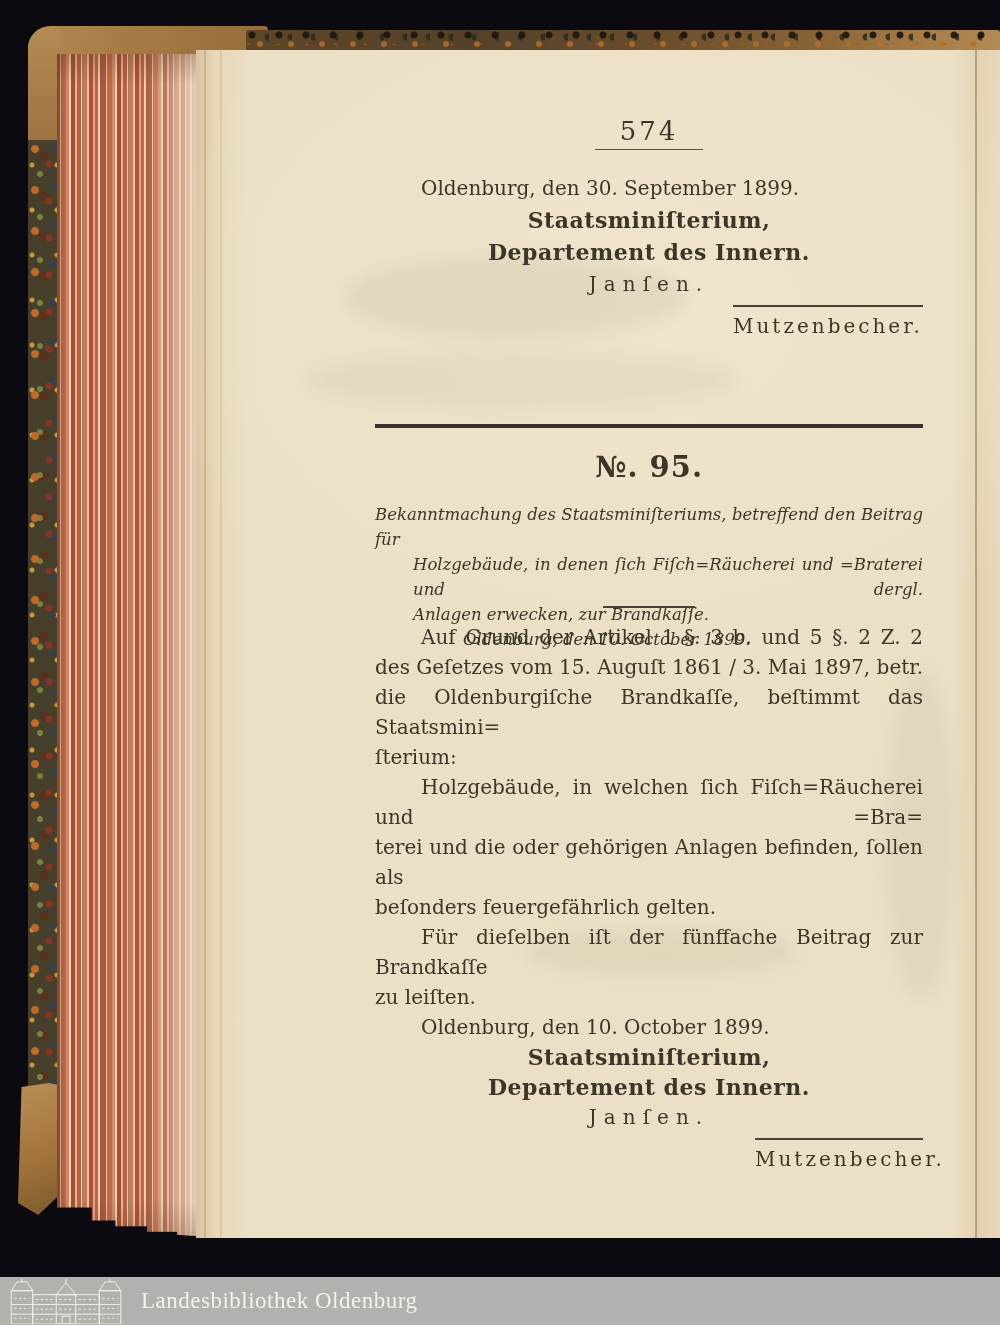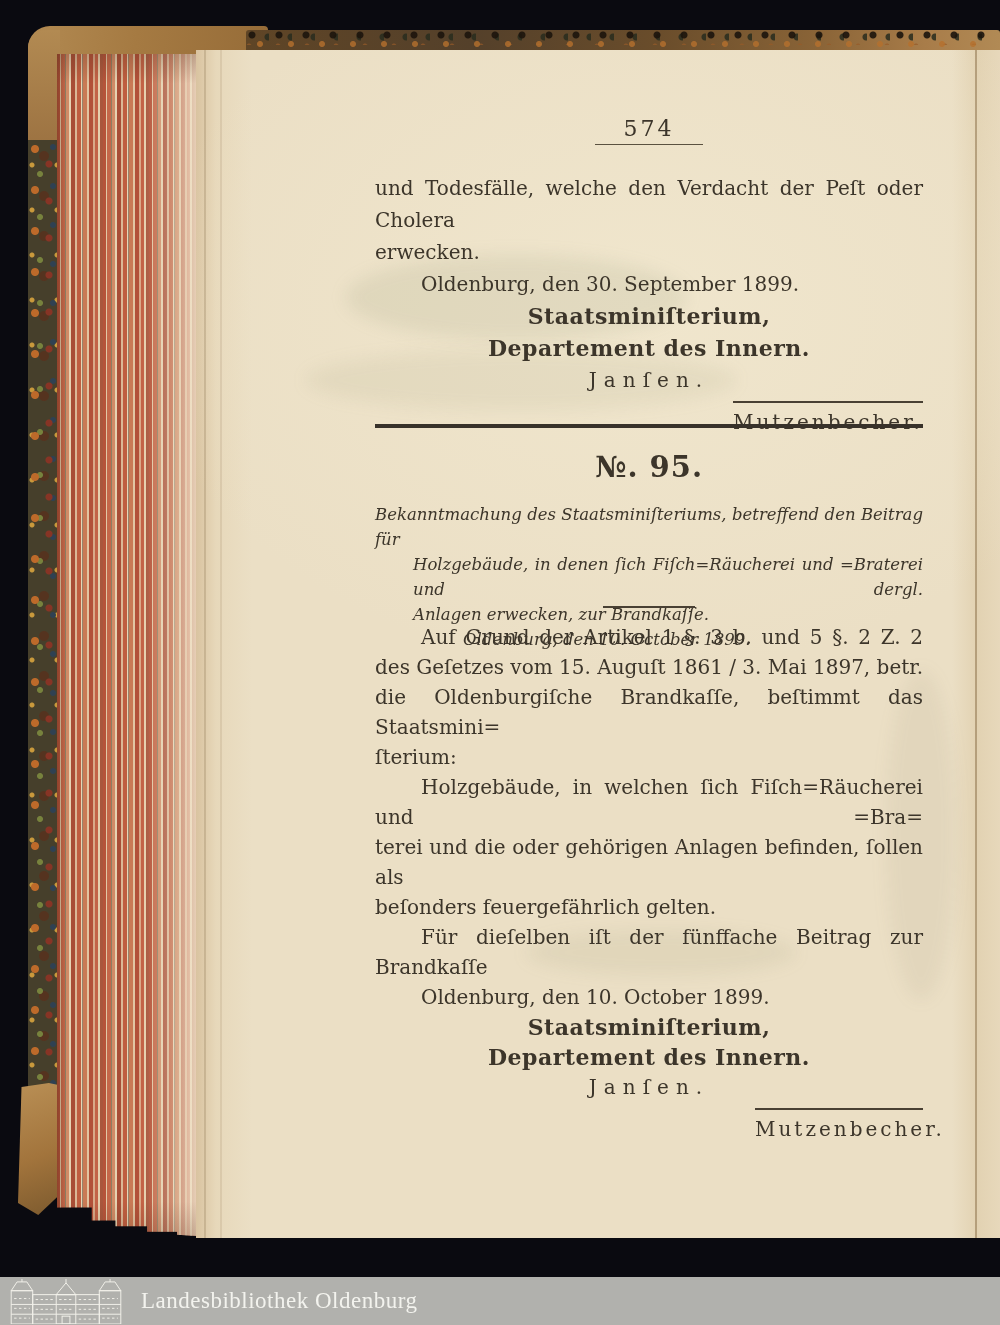--- a/index.html
+++ b/index.html
@@ -58,21 +58,21 @@
   .crease.c3{left:779px;background:rgba(125,95,55,.45);width:2px;}
   .ghost{position:absolute;filter:blur(8px);border-radius:50%;}
   .g1{left:150px;top:205px;width:340px;height:85px;background:rgba(143,150,110,.14);}
   .g2{left:110px;top:300px;width:430px;height:60px;background:rgba(143,150,110,.10);}
   .g3{left:330px;top:880px;width:270px;height:45px;background:rgba(135,140,100,.10);}
   .g4{left:690px;top:620px;width:70px;height:330px;background:rgba(130,120,85,.08);}
 
   
   .content{position:absolute;left:179px;top:0;width:548px;color:#3c352a;}
   .pagenum{position:absolute;top:66px;left:0;width:100%;text-align:center;}
-  .pagenum .num{font-size:22px;letter-spacing:3px;}
+  .pagenum .num{font-size:26px;letter-spacing:3px;}
   .pagenum .rule{width:108px;height:1px;background:#5a5140;margin:3px auto 0;}
 
   .block1{position:absolute;top:122px;left:0;width:100%;}
   .ln{line-height:32px;font-size:20px;text-align:justify;text-align-last:left;}
   .ln.jl{text-align-last:justify;}
   .ln.fi{text-indent:46px;}
   .ln.hang{padding-left:38px;}
   .ln.date-ind{padding-left:88px;}
   .dateline{line-height:32px;font-size:20px;padding-left:46px;}
   .cbold{line-height:32px;font-size:22px;font-weight:bold;text-align:center;letter-spacing:.5px;}
@@ -120,24 +120,20 @@
     <div class="ghost g4"></div>
 
     <div class="content">
 
       <div class="pagenum">
         <div class="num">574</div>
         <div class="rule"></div>
       </div>
 
       <div class="block1">
-        <div>
-            <div class="ln jl">und Todesfälle, welche den Verdacht der Peſt oder Cholera</div>
-            <div class="ln last">erwecken.</div>
-          </div>
         <div class="dateline">Oldenburg, den 30. September 1899.</div>
         <div class="cbold">Staatsminiſterium,</div>
         <div class="cbold">Departement des Innern.</div>
         <div class="sig">Janſen.</div>
         <div class="sigblock">
           <div class="srule"></div>
           <div class="sname">Mutzenbecher.</div>
         </div>
       </div>
 
@@ -161,20 +157,21 @@
             <div class="ln jl">die Oldenburgiſche Brandkaſſe, beſtimmt das Staatsmini=</div>
             <div class="ln last">ſterium:</div>
           </div>
         <div>
             <div class="ln jl fi">Holzgebäude, in welchen ſich Fiſch=Räucherei und =Bra=</div>
             <div class="ln jl">terei und die oder gehörigen Anlagen befinden, ſollen als</div>
             <div class="ln last">beſonders feuergefährlich gelten.</div>
           </div>
         <div>
             <div class="ln jl fi">Für dieſelben iſt der fünffache Beitrag zur Brandkaſſe</div>
+            <div class="ln last">zu leiſten.</div>
           </div>
         <div class="dateline">Oldenburg, den 10. October 1899.</div>
         <div class="cbold">Staatsminiſterium,</div>
         <div class="cbold">Departement des Innern.</div>
         <div class="sig">Janſen.</div>
         <div class="sigblock">
           <div class="srule"></div>
           <div class="sname">Mutzenbecher.</div>
         </div>
       </div>

